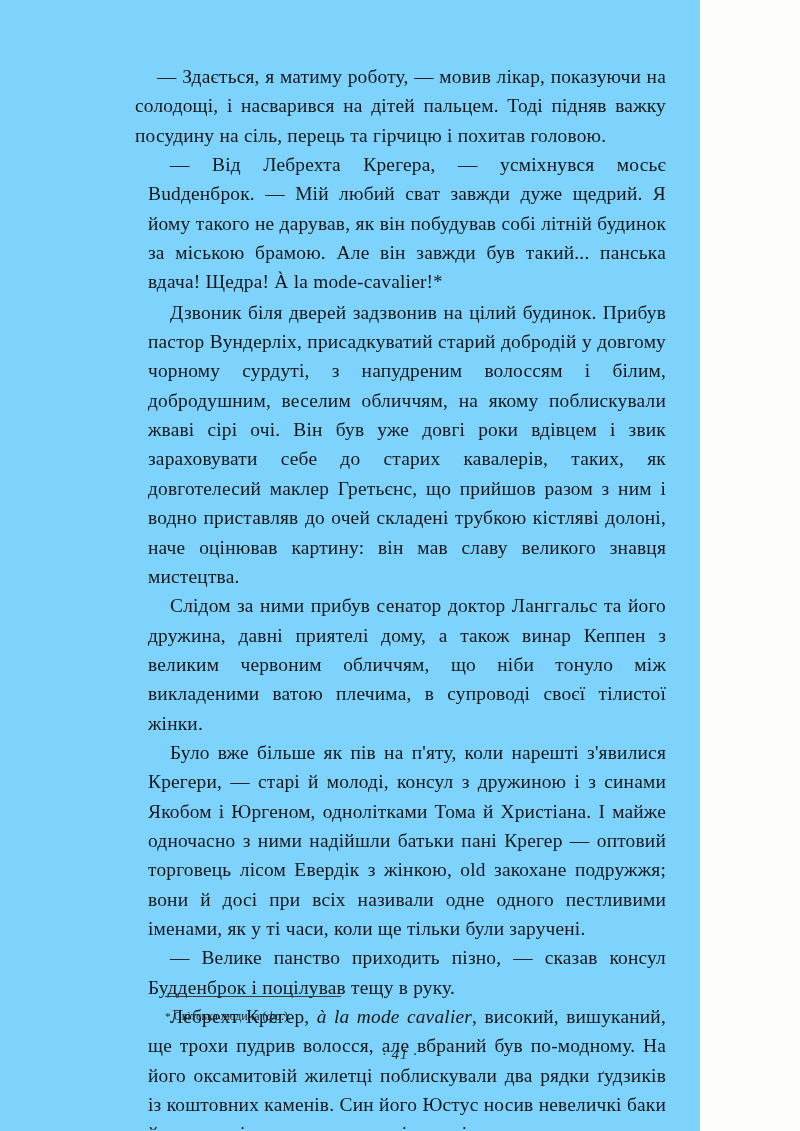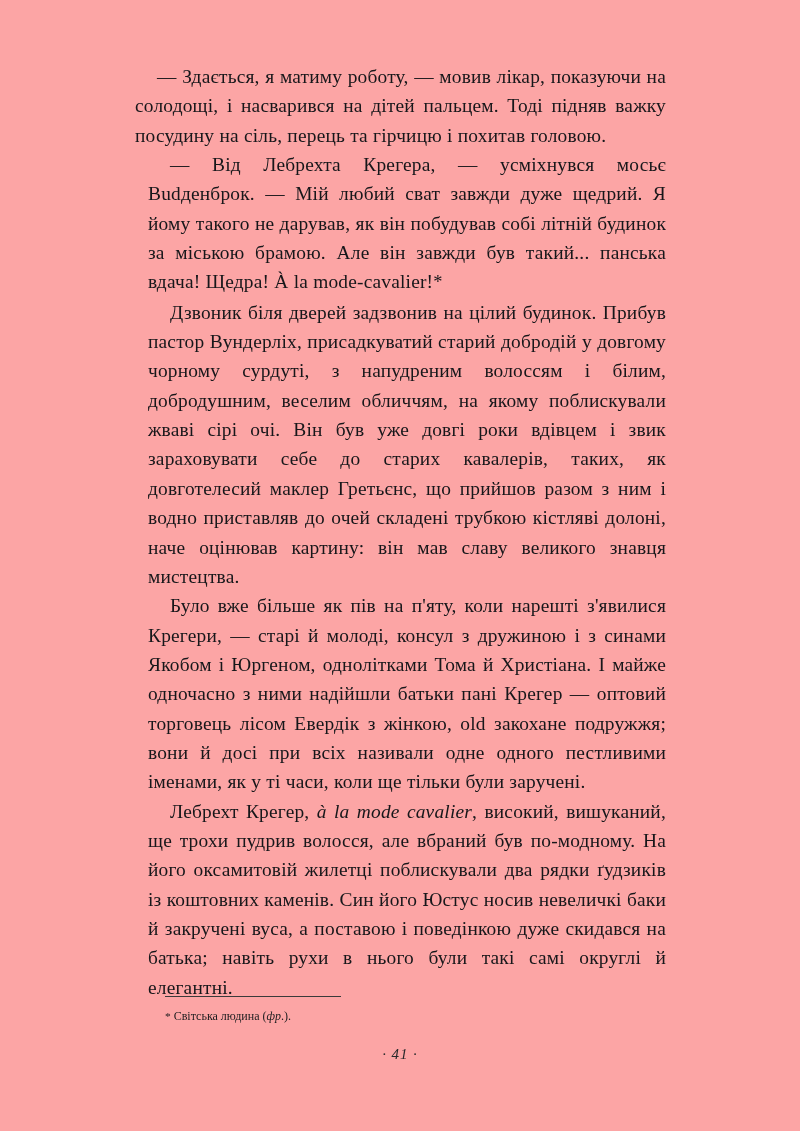--- a/index.html
+++ b/index.html
@@ -13,23 +13,23 @@
     font-family: "Liberation Serif", "DejaVu Serif", serif;
     color: #1a1a1a;
     position: relative;
     overflow: hidden;
   }
 
   #page {
     position: absolute;
     left: 0;
     top: 0;
-    width: 800px;
+    width: 700px;
     height: 1131px;
-    background: #fca5a5;
+    background: #7dd3fc;
   }
 
   
   #textblock {
     position: absolute;
     left: 135px;
     top: 62px;
     width: 531px;
   }
 
@@ -107,23 +107,25 @@
 <div id="page">
 
   <div id="textblock">
 
     <p class="para"><span>— Здається, я матиму роботу, — мовив лікар, показуючи на солодощі, і насварився на дітей пальцем. Тоді підняв важку посудину на сіль, перець та гірчицю і похитав головою.</span></p>
 
     <p class="para"><span>— Від Лебрехта Крегера, — усміхнувся мосьє Budденброк. — Мій любий сват завжди дуже щедрий. Я йому такого не дарував, як він побудував собі літній будинок за міською брамою. Але він завжди був такий... панська вдача! Щедра! À la mode-cavalier!<span class="fn-ref">*</span></span></p>
 
     <p class="para"><span>Дзвоник біля дверей задзвонив на цілий будинок. Прибув пастор Вундерліх, присадкуватий старий добродій у довгому чорному сурдуті, з напудреним волоссям і білим, добродушним, веселим обличчям, на якому поблискували жваві сірі очі. Він був уже довгі роки вдівцем і звик зараховувати себе до старих кавалерів, таких, як довготелесий маклер Гретьєнс, що прийшов разом з ним і водно приставляв до очей складені трубкою кістляві долоні, наче оцінював картину: він мав славу великого знавця мистецтва.</span></p>
 
+    <p class="para"><span>Слідом за ними прибув сенатор доктор Ланггальс та його дружина, давні приятелі дому, а також винар Кеппен з великим червоним обличчям, що ніби тонуло між викладеними ватою плечима, в супроводі своєї тілистої жінки.</span></p>
 
     <p class="para"><span>Було вже більше як пів на п'яту, коли нарешті з'явилися Крегери, — старі й молоді, консул з дружиною і з синами Якобом і Юргеном, однолітками Тома й Христіана. І майже одночасно з ними надійшли батьки пані Крегер — оптовий торговець лісом Евердік з жінкою, old закохане подружжя; вони й досі при всіх називали одне одного пестливими іменами, як у ті часи, коли ще тільки були заручені.</span></p>
 
+    <p class="para"><span>— Велике панство приходить пізно, — сказав консул Будденброк і поцілував тещу в руку.</span></p>
 
 
     <p class="para"><span>Лебрехт Крегер, <span class="it">à la mode cavalier</span>, високий, вишуканий, ще трохи пудрив волосся, але вбраний був по-модному. На його оксамитовій жилетці поблискували два рядки ґудзиків із коштовних каменів. Син його Юстус носив невеличкі баки й закручені вуса, а поставою і поведінкою дуже скидався на батька; навіть рухи в нього були такі самі округлі й елегантні.</span></p>
 
   </div>
 
   <div id="footnote">
     <div id="footnote-rule"></div>
     <p id="footnote-text"><span class="fn-star">*</span><span> Світська людина (</span><span class="it">фр</span><span>.).</span></p>
   </div>

